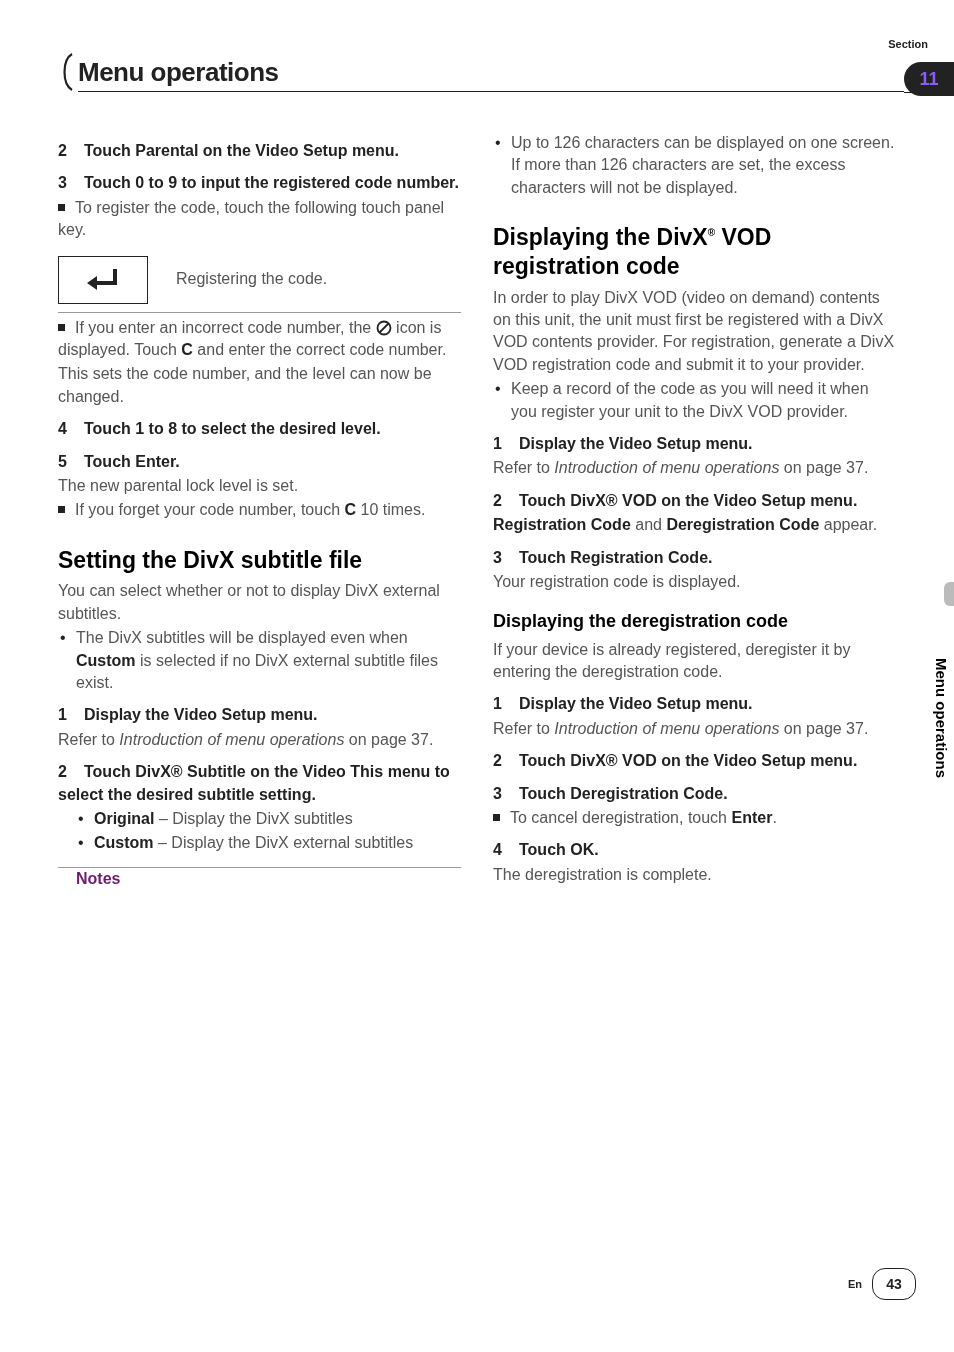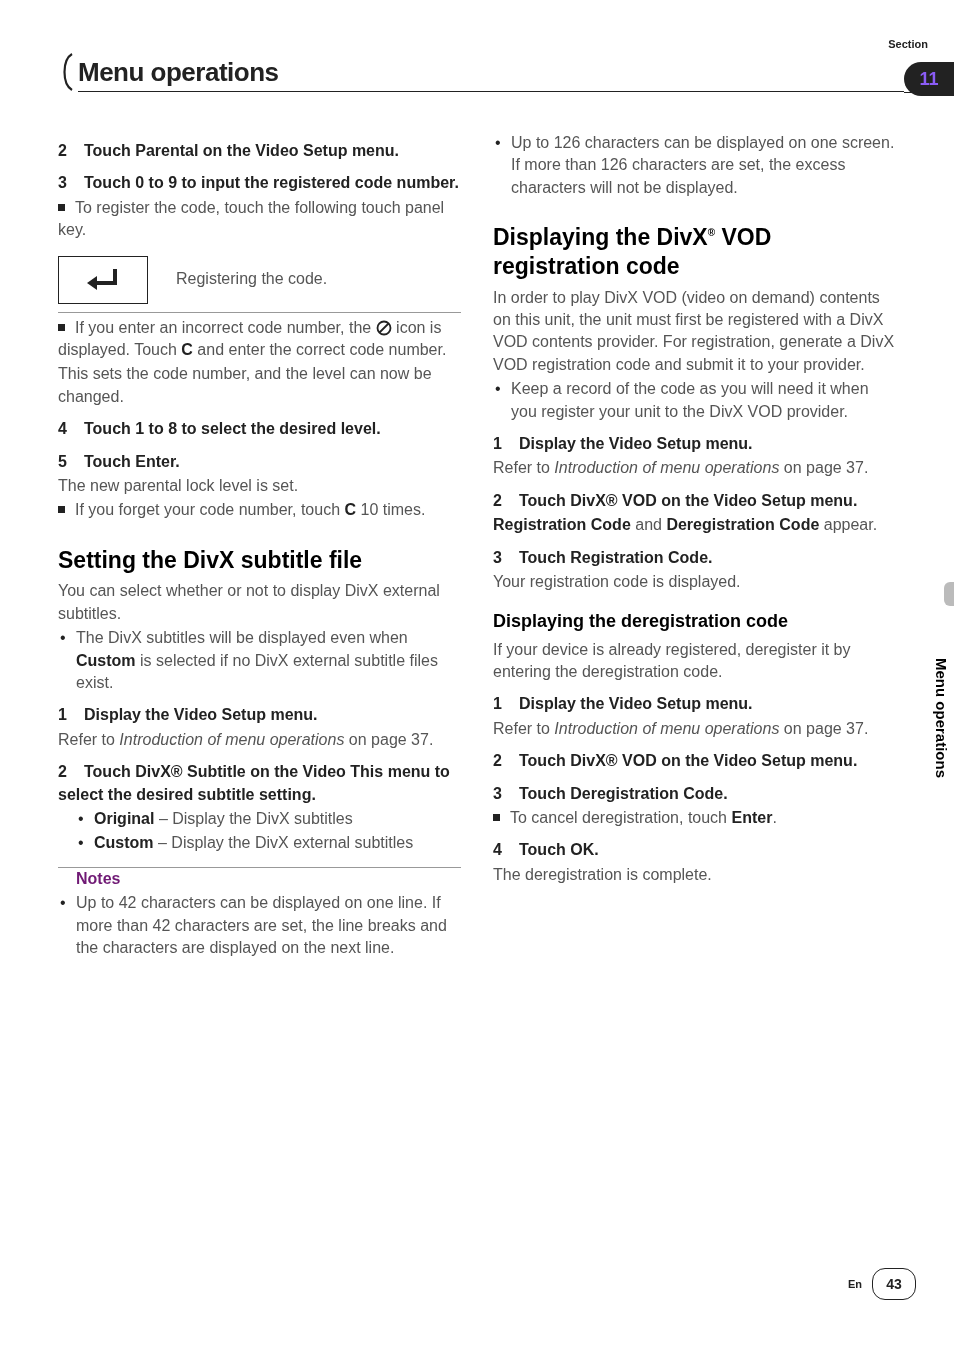--- a/index.html
+++ b/index.html
@@ -267,23 +267,20 @@
   <div class="block">
     <p class="step-head"><span class="num">2</span><span>Touch DivX® Subtitle on the Video This menu to select the desired subtitle setting.</span></p>
     <ul class="ul-dot sub-dot">
       <li><span class="bold">Original</span><span> – Display the DivX subtitles</span></li>
       <li><span class="bold">Custom</span><span> – Display the DivX external subtitles</span></li>
     </ul>
   </div>
 
   <div class="block">
     <p class="notes-head indent">Notes</p>
-    <ul class="ul-dot">
-      <li>Up to 42 characters can be displayed on one line. If more than 42 characters are set, the line breaks and the characters are displayed on the next line.</li>
-    </ul>
   </div>
 
   <div class="block spacer-col2">
     <ul class="ul-dot">
       <li>Up to 126 characters can be displayed on one screen. If more than 126 characters are set, the excess characters will not be displayed.</li>
     </ul>
   </div>
 
   <div class="block">
     <h2 class="h2"><span>Displaying the DivX</span><span class="sup">®</span><span> VOD registration code</span></h2>

